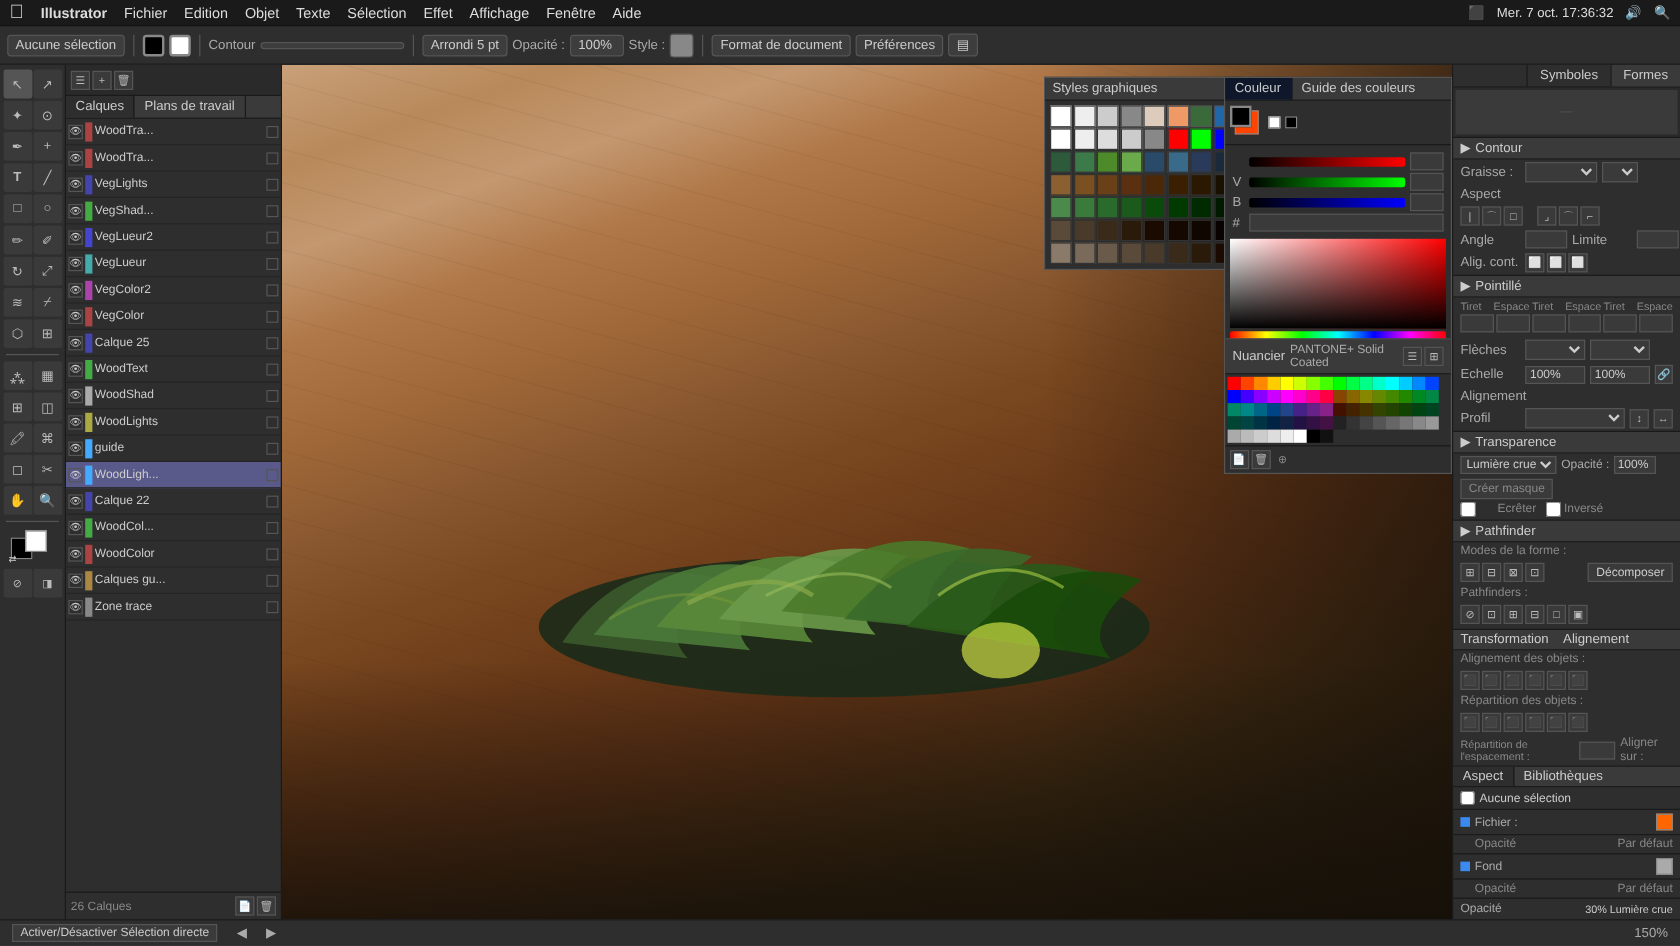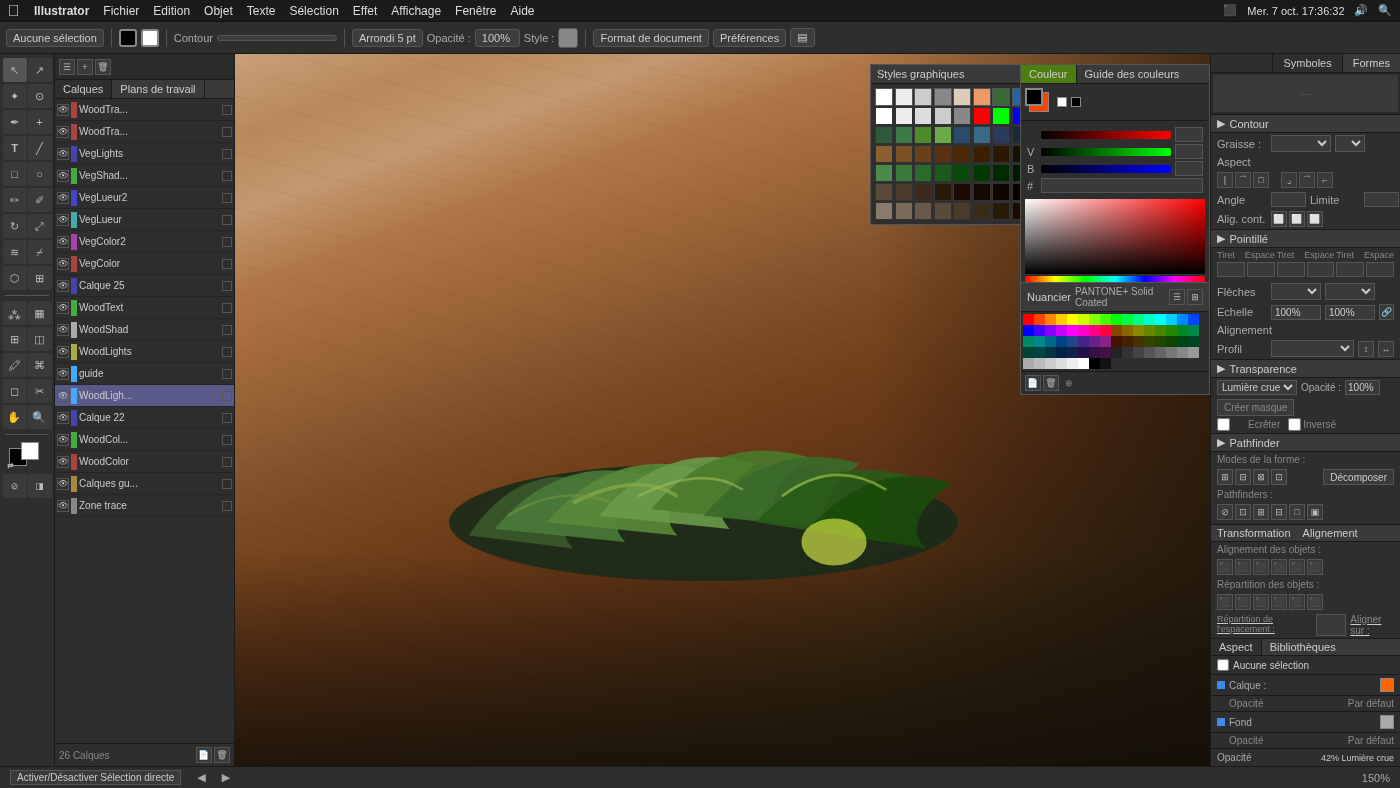--- a/index.html
+++ b/index.html
@@ -413,21 +413,21 @@
             <div style="width: 18px; height: 18px; background: rgb(74, 58, 42); border: 1px solid rgb(51, 51, 51); cursor: pointer;"></div>
             <div style="width: 18px; height: 18px; background: rgb(58, 42, 26); border: 1px solid rgb(51, 51, 51); cursor: pointer;"></div>
             <div style="width: 18px; height: 18px; background: rgb(42, 26, 10); border: 1px solid rgb(51, 51, 51); cursor: pointer;"></div>
             <div style="width: 18px; height: 18px; background: rgb(26, 10, 0); border: 1px solid rgb(51, 51, 51); cursor: pointer;"></div>
           </div>
         </div>
     </div>
 
     <div style="position:absolute; top:10px; right:0; width:190px; background:#2e2e2e; border:1px solid #555; z-index:10;">
       <div style="display:flex; background:#3a3a3a; border-bottom:1px solid #1a1a1a;">
-        <div style="padding:3px 8px; font-size:11px; cursor:pointer; background:#4d7c0f; border-right:1px solid #1a1a1a;">Couleur</div>
+        <div style="padding:3px 8px; font-size:11px; cursor:pointer; background:#0f172a; border-right:1px solid #1a1a1a;">Couleur</div>
         <div style="padding:3px 8px; font-size:11px; cursor:pointer;">Guide des couleurs</div>
       </div>
 
       <div style="display:flex; align-items:center; padding:4px; gap:4px; border-bottom:1px solid #1a1a1a;">
         <div style="position:relative; width:28px; height:28px;">
           <div style="width:20px;height:20px;background:#ff4400;border:1px solid #888;position:absolute;top:4px;left:4px;cursor:pointer;"></div>
           <div style="width:18px;height:18px;background:#000;border:2px solid #888;position:absolute;top:0;left:0;cursor:pointer;"></div>
         </div>
         <div style="width:10px;height:10px;background:#fff;border:1px solid #888;cursor:pointer;"></div>
         <div style="width:10px;height:10px;background:#000;border:1px solid #888;cursor:pointer;"></div>
@@ -721,41 +721,41 @@
         <span>Répartition des objets :</span>
       </div>
       <div style="display:flex; gap:2px; padding:2px 6px;">
         <div class="small-btn">⬛</div>
         <div class="small-btn">⬛</div>
         <div class="small-btn">⬛</div>
         <div class="small-btn">⬛</div>
         <div class="small-btn">⬛</div>
         <div class="small-btn">⬛</div>
       </div>
-      <div style="display:flex; gap:4px; padding:2px 6px; font-size:10px;text-decoration:underline;">
+      <div style="display:flex; align-items:center; gap:4px; padding:2px 6px; font-size:10px;">
         <span style="color:#888; font-size:9px;">Répartition de l'espacement :</span>
         <input class="form-input" style="width: 30px;" value="">
         <span style="color:#888;">Aligner sur :</span>
       </div>
     </div>
 
     <div>
       <div style="display:flex; background:#3a3a3a; border-bottom:1px solid #1a1a1a;">
         <div style="padding:2px 8px; font-size:11px; cursor:pointer; background:#2e2e2e; border-right:1px solid #1a1a1a;">Aspect</div>
         <div style="padding:2px 8px; font-size:11px; cursor:pointer;">Bibliothèques</div>
       </div>
 
       <div style="display:flex; align-items:center; gap:4px; padding:3px 6px; border-bottom:1px solid #1a1a1a; font-size:10px;">
         <input type="checkbox" style="width: 12px; height: 12px;">
         <span style="color:#ccc;">Aucune sélection</span>
       </div>
 
       <div style="display:flex; align-items:center; gap:4px; padding:3px 6px; border-bottom:1px solid #1a1a1a; font-size:10px;">
         <div style="width:8px; height:8px; background:#3a8af0; cursor:pointer;"></div>
-        <span style="color:#aaa;">Calque :</span>
+        <span style="color:#aaa;">Fichier :</span>
         <div style="width:14px; height:14px; background:#ff6600; border:1px solid #888; cursor:pointer; margin-left:auto;"></div>
       </div>
 
       <div style="display:flex; align-items:center; gap:4px; padding:2px 6px; border-bottom:1px solid #1a1a1a; font-size:10px; color:#888;">
         <span style="margin-left:12px;">Opacité</span>
         <span style="margin-left:auto;">Par défaut</span>
       </div>
 
       <div style="display:flex; align-items:center; gap:4px; padding:3px 6px; border-bottom:1px solid #1a1a1a; font-size:10px;">
         <div style="width:8px; height:8px; background:#3a8af0; cursor:pointer;"></div>
@@ -763,21 +763,21 @@
         <div style="width:14px; height:14px; background:#aaaaaa; border:1px solid #888; cursor:pointer; margin-left:auto;"></div>
       </div>
 
       <div style="display:flex; align-items:center; gap:4px; padding:2px 6px; border-bottom:1px solid #1a1a1a; font-size:10px; color:#888;">
         <span style="margin-left:12px;">Opacité</span>
         <span style="margin-left:auto;">Par défaut</span>
       </div>
 
       <div style="display:flex; align-items:center; gap:4px; padding:3px 6px; font-size:10px;">
         <span style="color:#aaa;">Opacité</span>
-        <span style="color:#ccc; margin-left:auto; font-size:9px;">42% Lumière crue</span>
+        <span style="color:#ccc; margin-left:auto; font-size:9px;">30% Lumière crue</span>
       </div>
     </div>
 
   </div>
 
 </div>
 
 <div class="bottom-status">
   <button class="status-btn">Activer/Désactiver Sélection directe</button>
   <span style="cursor:pointer;">◀</span>

